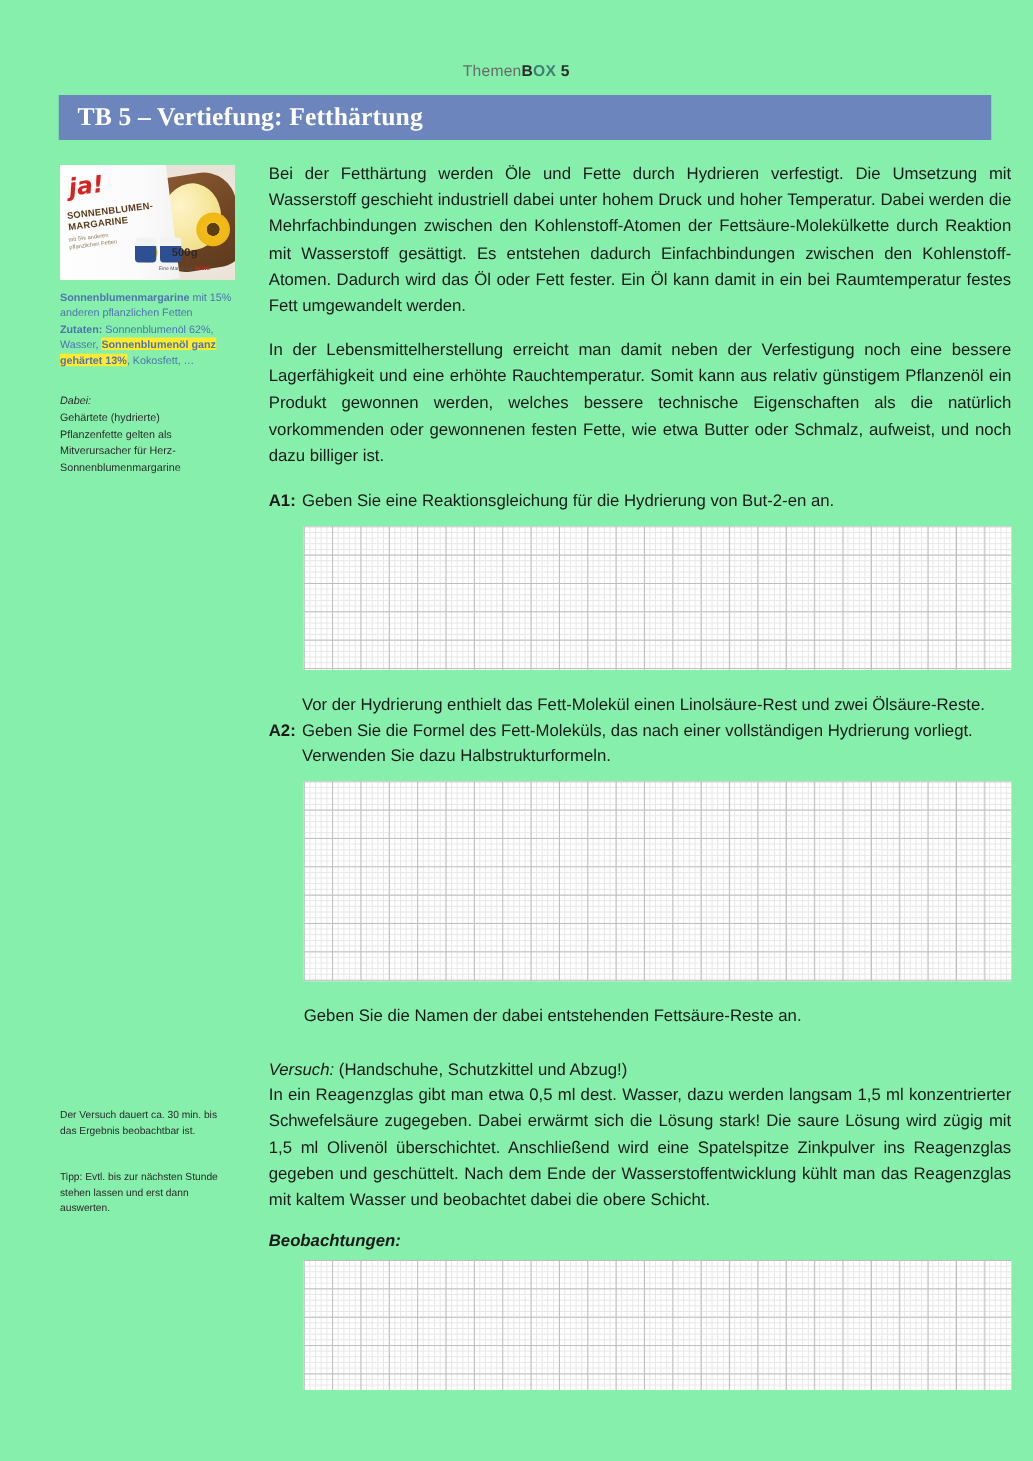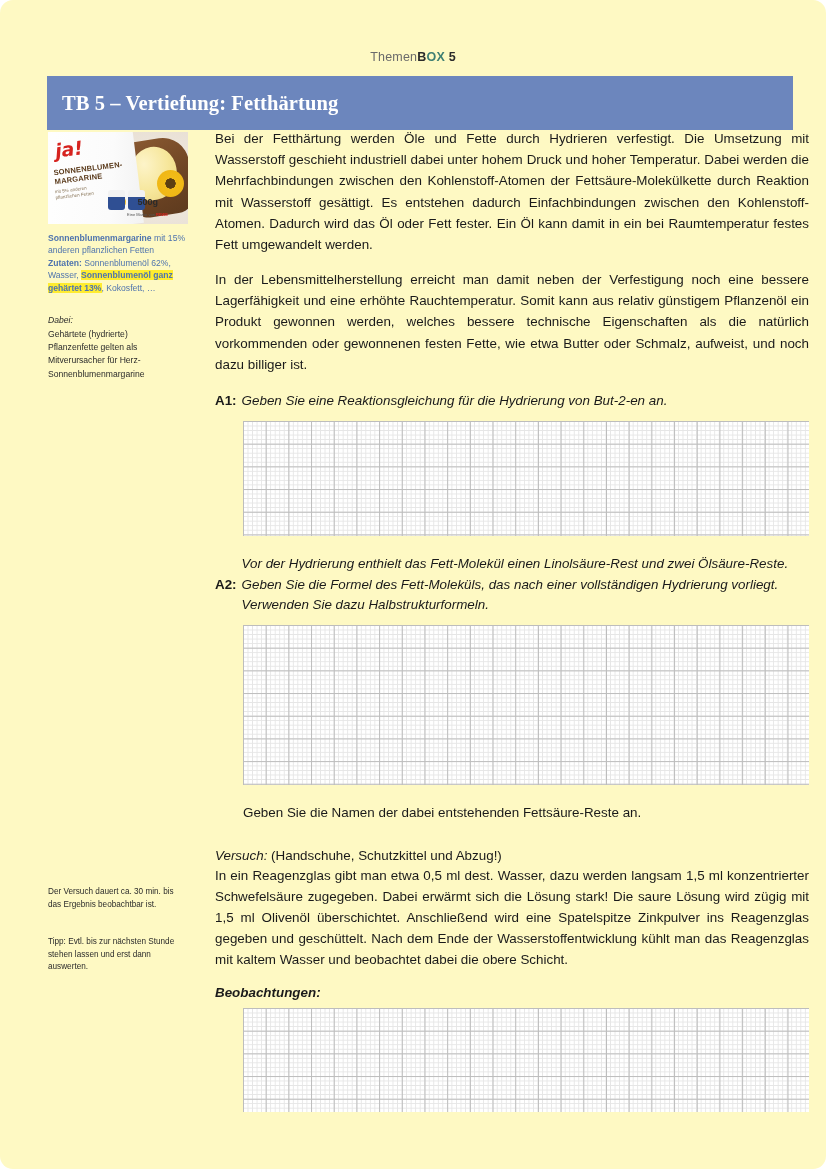--- a/index.html
+++ b/index.html
@@ -12,22 +12,21 @@
     height: 1169px;
     position: relative;
     overflow: hidden;
     font-family: "Liberation Sans", sans-serif;
     color: #1a1a1a;
   }
 
   .page {
     position: absolute;
     inset: 0;
-    background: #fef9c3;
-    border-radius: 13px;
+    background: #86efac;
   }
 
   
   .running-head {
     position: absolute;
     left: 0;
     right: 0;
     top: 50px;
     text-align: center;
     font-size: 12.5px;
@@ -37,21 +36,21 @@
   .rh-b      { color: #2b2b2b; font-weight: bold; }
   .rh-ox     { color: #3f7f73; font-weight: bold; }
   .rh-num    { color: #2b2b2b; font-weight: bold; }
 
   
   .title-bar {
     position: absolute;
     left: 47px;
     top: 76px;
     width: 746px;
-    height: 54px;
+    height: 36px;
     background: #6c86bd;
     display: flex;
     align-items: center;
   }
   .title-bar-text {
     color: #ffffff;
     font-family: "Liberation Serif", serif;
     font-weight: bold;
     font-size: 20.5px;
     margin-left: 15px;
@@ -252,21 +251,21 @@
     font-size: 13.4px;
     line-height: 1.52;
     color: #1a1a1a;
     align-items: center;
   }
   .task-label {
     font-weight: bold;
     flex: 0 0 auto;
     margin-right: 5px;
   }
-  .task-text { flex: 1 1 auto; font-style: italic; }
+  .task-text { flex: 1 1 auto; }
 
   .subtask {
     margin: 0 0 10px 28px;
     font-size: 13.4px;
     line-height: 1.52;
   }
 
   
   .grid-box {
     margin: 0 0 18px 28px;

